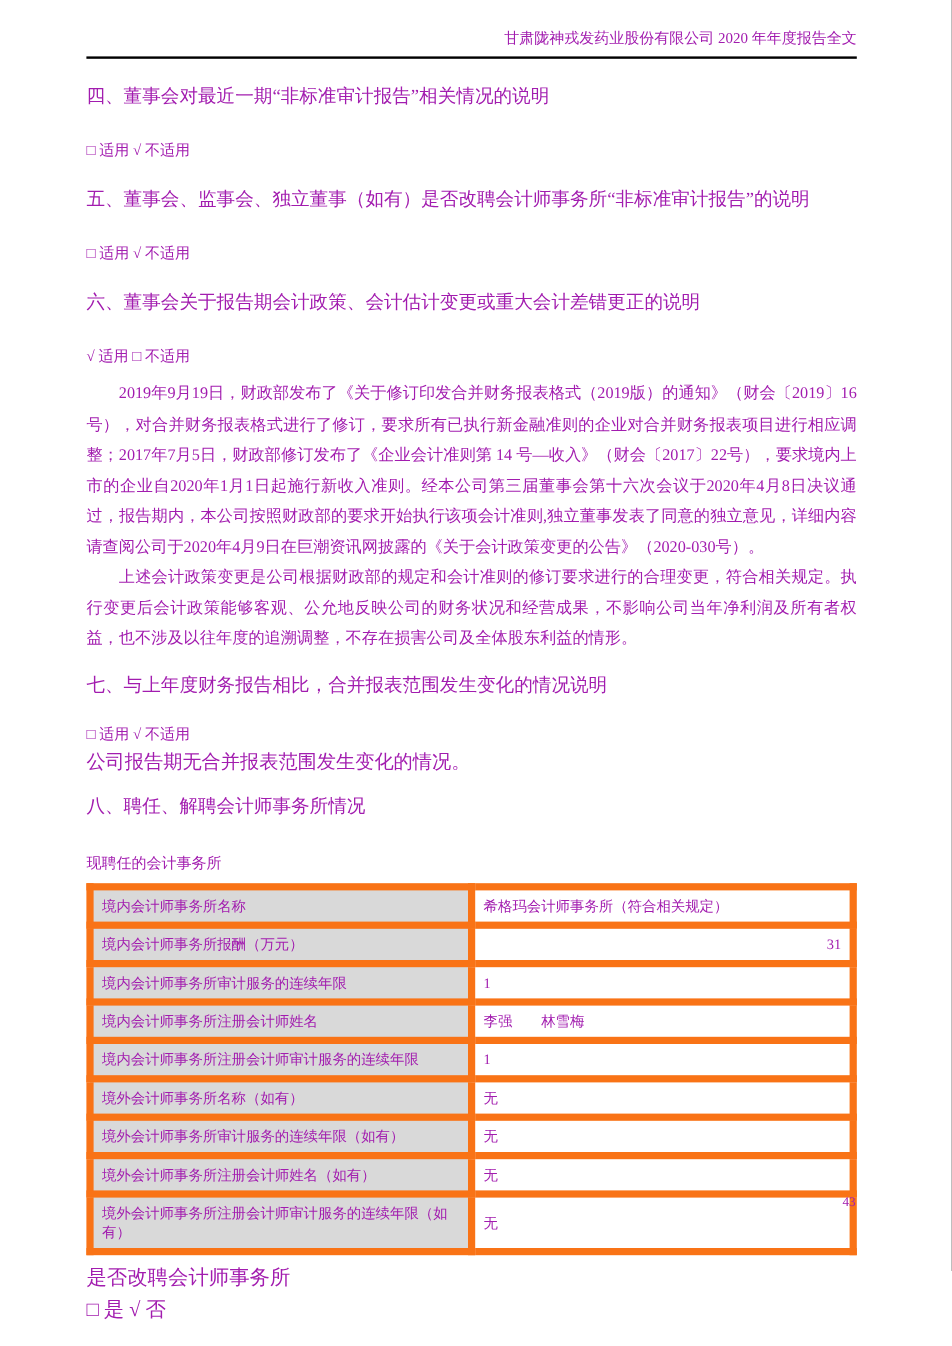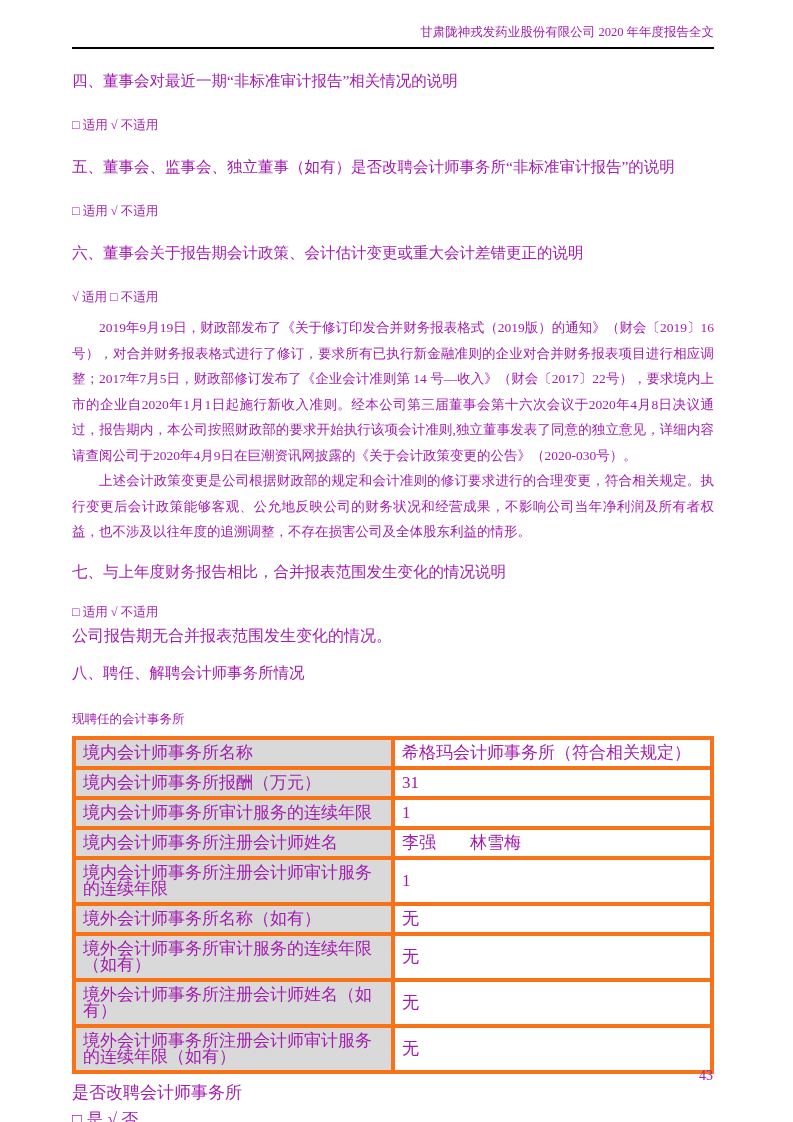--- a/index.html
+++ b/index.html
@@ -48,42 +48,43 @@
     line-height:16px;
     margin:28px 0 0 0;
   }
   table.firm-table{
     width:100%;
     border-collapse:collapse;
     margin-top:9px;
     border:2px solid #000;
   }
   table.firm-table td{
-    border:4px solid #f97316;
-    font-size:17px;
+    border:6px solid #f97316;
+    font-size:12px;
     line-height:16px;
     padding:5px 7px;
     vertical-align:middle;
   }
   table.firm-table td.label-cell{
     width:50%;
     background:#d9d9d9;
   }
   table.firm-table td.num{
+    text-align:right;
   }
   .question-line{
     font-size:17px;
     line-height:16px;
     margin:11px 0 0 0;
   }
   .footer-num{
     position:absolute;
-    top:1068px;
+    top:996px;
     right:80px;
-    font-size:14px;
+    font-size:11px;
     font-family:Liberation Serif, serif;
   }
 </style>
 </head>
 <body>
 
 <div class="page">
 
   <div class="header">
     <span>甘肃陇神戎发药业股份有限公司 2020 年年度报告全文</span>

